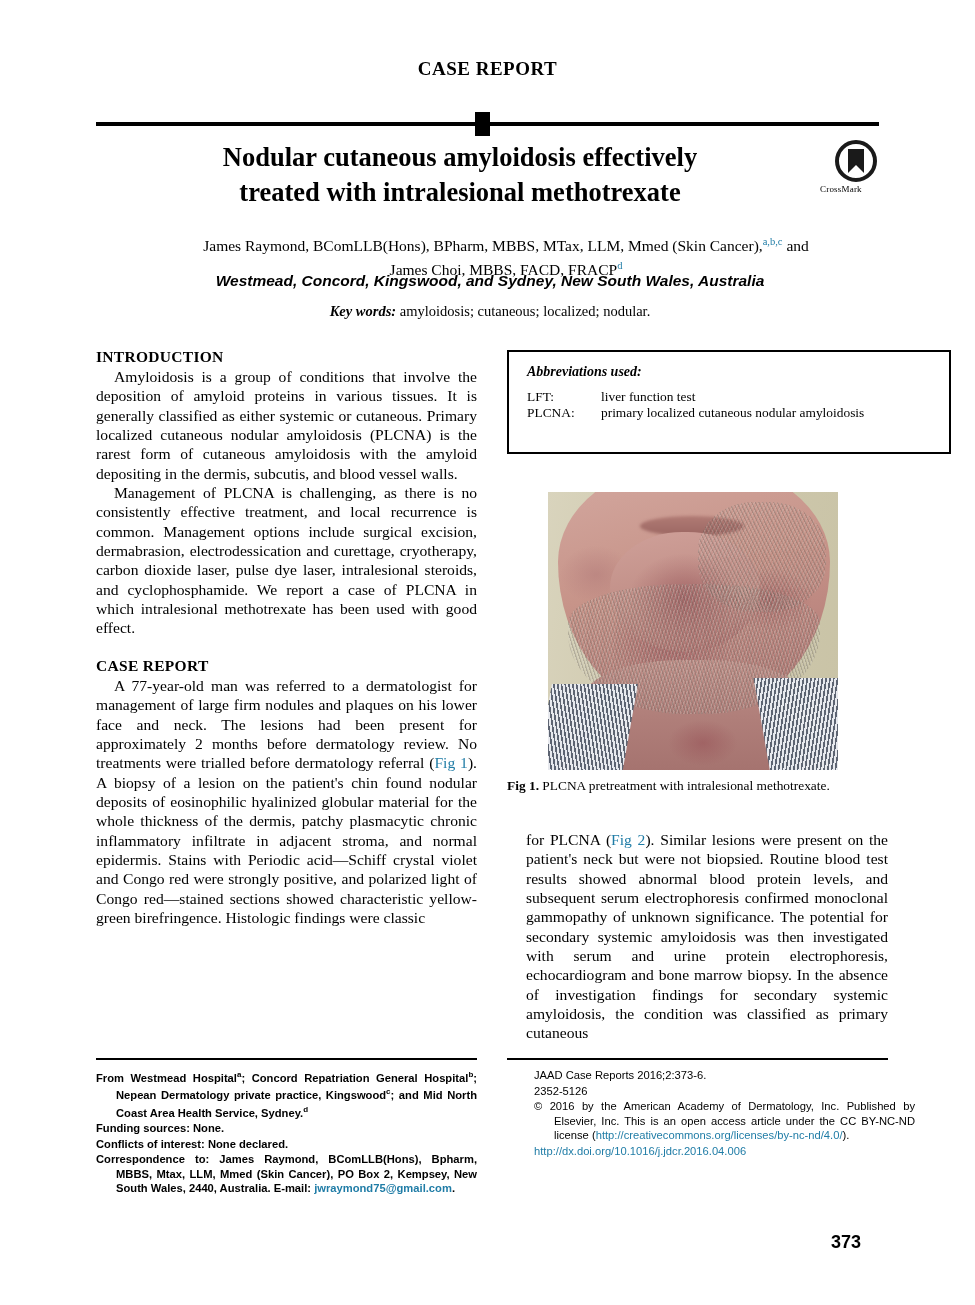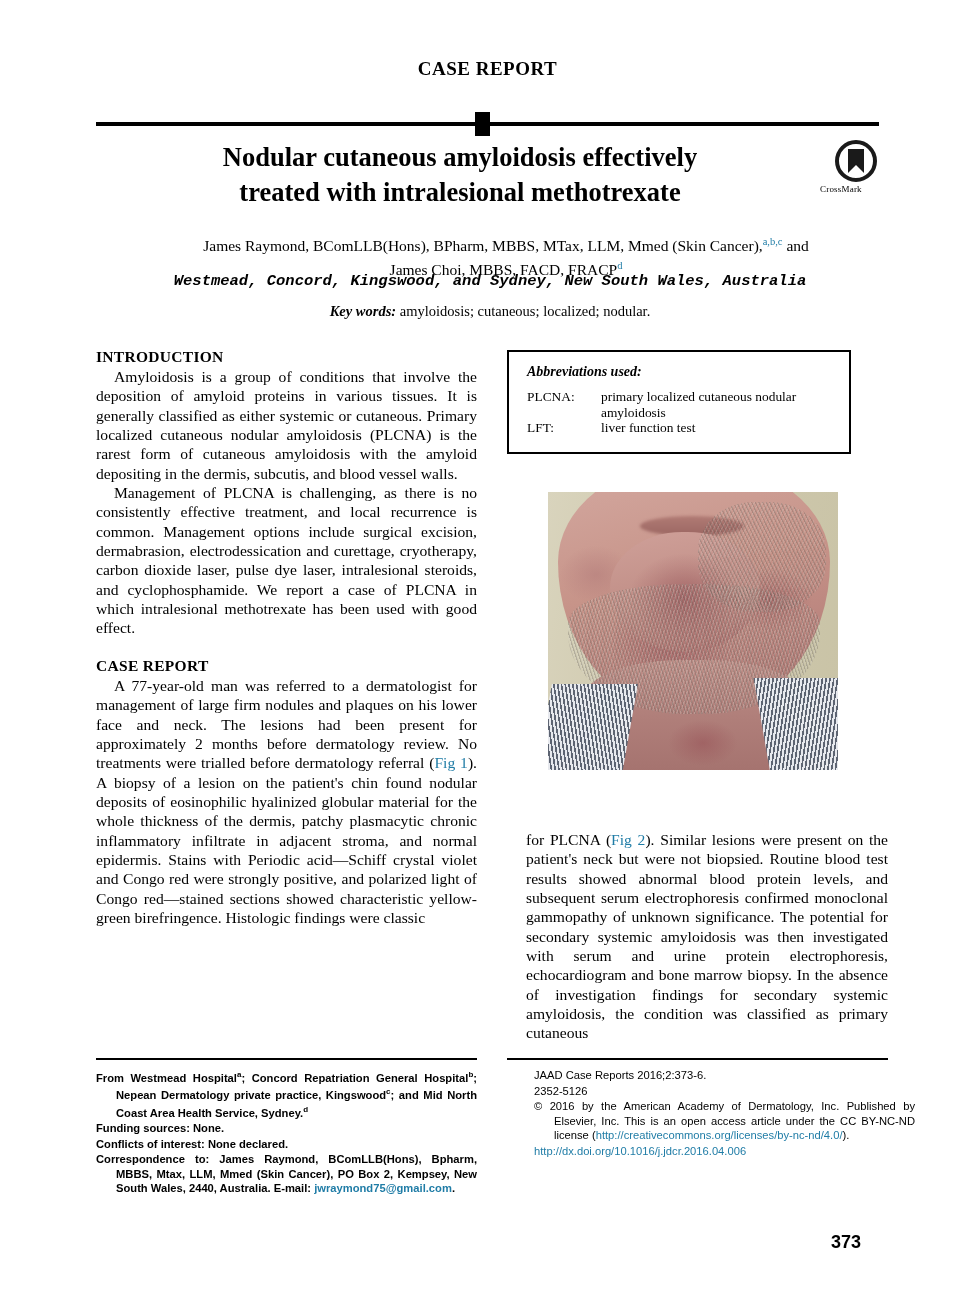--- a/index.html
+++ b/index.html
@@ -90,21 +90,21 @@
     font-size: 15.5px;
     line-height: 19.5px;
   }
   .authors sup { color: #1f7ca6; font-size: 10.5px; vertical-align: super; }
 
   .affil {
     position: absolute;
     left: 100px; top: 272px;
     width: 780px;
     text-align: center;
-    font-family: Liberation Mono, monospace;
+    font-family: Liberation Sans, sans-serif;
     font-style: italic;
     font-weight: bold;
     font-size: 15.5px;
   }
 
   .keywords {
     position: absolute;
     left: 100px; top: 303px;
     width: 780px;
     text-align: center;
@@ -142,21 +142,21 @@
     hyphens: auto;
   }
   p.body.noindent { text-indent: 0; margin-left: 19px; }
   .gap { height: 19px; }
   a.xref { color: #1f7ca6; text-decoration: none; }
 
   
   .abbrev {
     position: absolute;
     left: 507px; top: 350px;
-    width: 344px;
+    width: 444px;
     height: 104px;
     border: 2.5px solid #000;
     box-sizing: border-box;
     padding: 12px 0 16px 18px;
     font-family: "Liberation Serif", serif;
   }
   .abbrev .ab-title {
     font-style: italic;
     font-weight: bold;
     font-size: 14px;
@@ -358,46 +358,49 @@
     <div class="gap"></div>
     <h2 class="sec">CASE REPORT</h2>
     <p class="body"><span>A 77-year-old man was referred to a dermatologist for management of large firm nodules and plaques on his lower face and neck. The lesions had been present for approximately 2 months before dermatology review. No treatments were trialled before dermatology referral (</span><a class="xref" href="#">Fig 1</a><span>). A biopsy of a lesion on the patient's chin found nodular deposits of eosinophilic hyalinized globular material for the whole thickness of the dermis, patchy plasmacytic chronic inflammatory infiltrate in adjacent stroma, and normal epidermis. Stains with Periodic acid—Schiff crystal violet and Congo red were strongly positive, and polarized light of Congo red—stained sections showed characteristic yellow-green birefringence. Histologic findings were classic</span></p>
   </div>
 
   <div class="abbrev">
     <div class="ab-title">Abbreviations used:</div>
     <table>
       <tbody>
           <tr>
+        <td class="k">LFT:</td>
+        <td>liver function test</td>
+      </tr>
+      <tr>
         <td class="k">PLCNA:</td>
         <td>primary localized cutaneous nodular amyloidosis</td>
-      </tr>
-      <tr>
-        <td class="k">LFT:</td>
-        <td>liver function test</td>
       </tr>
     </tbody>
       </table>
   </div>
 
   <div class="figure">
     <div class="fig-photo">
       <div class="bg-wall"></div>
       <div class="face"></div>
       <div class="lip"></div>
       <div class="chin-nodule"></div>
       <div class="neck"></div>
       <div class="stubble-cheek"></div>
       <div class="beard"></div>
       <div class="shoulder-dk"></div>
       <div class="collar-l"></div>
       <div class="collar-r"></div>
     </div>
   </div>
 
+  <div class="fig-caption">
+    <b>Fig 1.</b><span> PLCNA pretreatment with intralesional methotrexate.</span>
+  </div>
 
   <div class="col-right" style="top: 830px;">
     <p class="body noindent"><span>for PLCNA (</span><a class="xref" href="#">Fig 2</a><span>). Similar lesions were present on the patient's neck but were not biopsied. Routine blood test results showed abnormal blood protein levels, and subsequent serum electrophoresis confirmed monoclonal gammopathy of unknown significance. The potential for secondary systemic amyloidosis was then investigated with serum and urine protein electrophoresis, echocardiogram and bone marrow biopsy. In the absence of investigation findings for secondary systemic amyloidosis, the condition was classified as primary cutaneous</span></p>
   </div>
 
   <div class="foot-rule-left"></div>
   <div class="foot-rule-right"></div>
 
   <div class="foot-left">
     <p class="fn"><span>From Westmead Hospital</span><sup>a</sup><span>; Concord Repatriation General Hospital</span><sup>b</sup><span>; Nepean Dermatology private practice, Kingswood</span><sup>c</sup><span>; and Mid North Coast Area Health Service, Sydney.</span><sup>d</sup></p>

